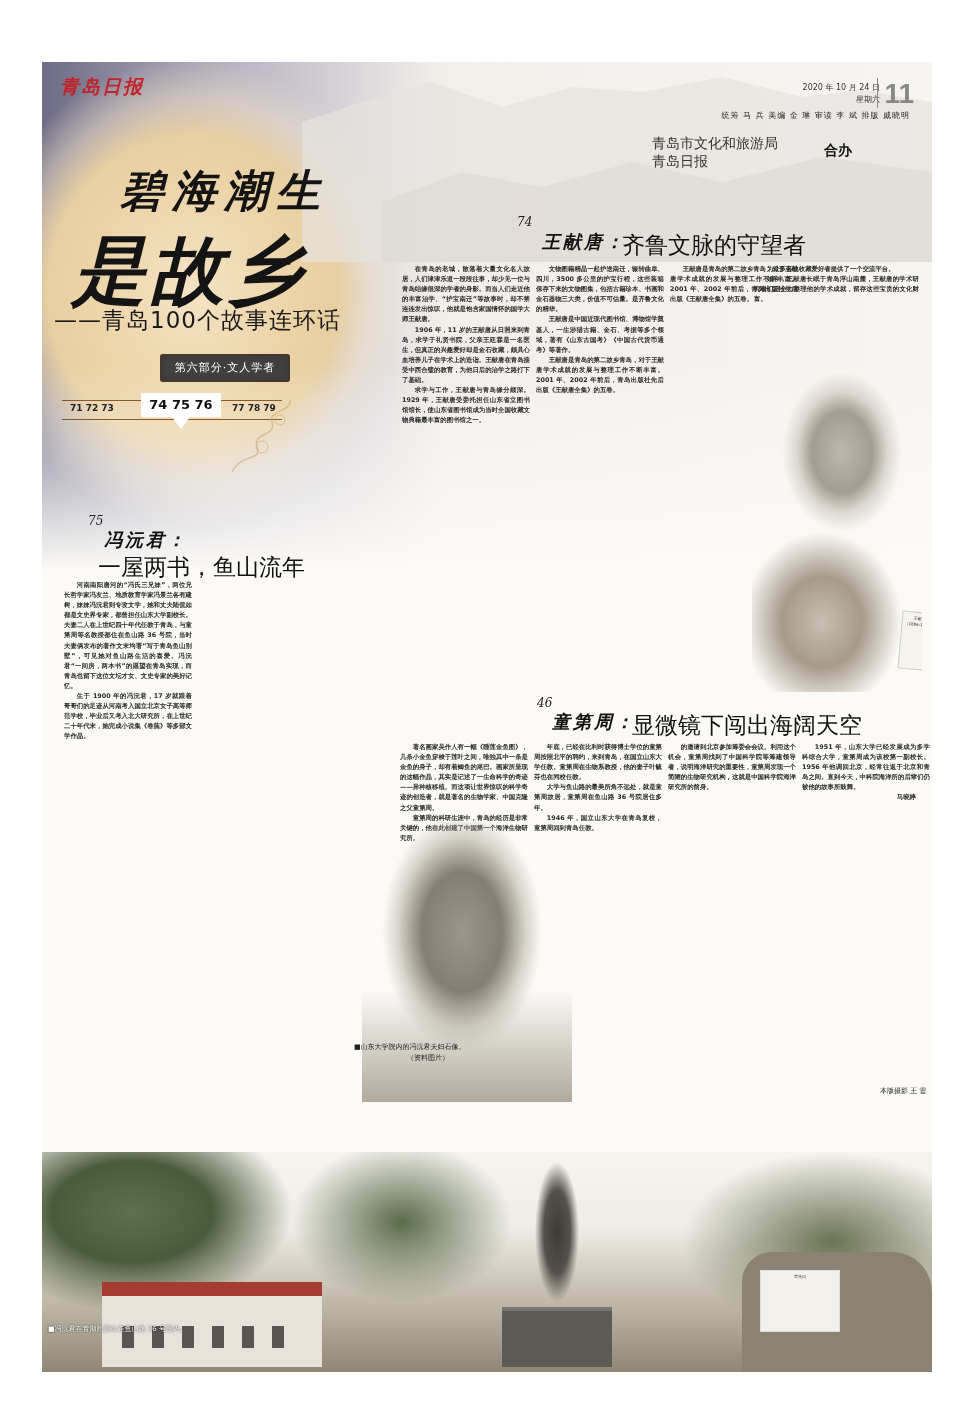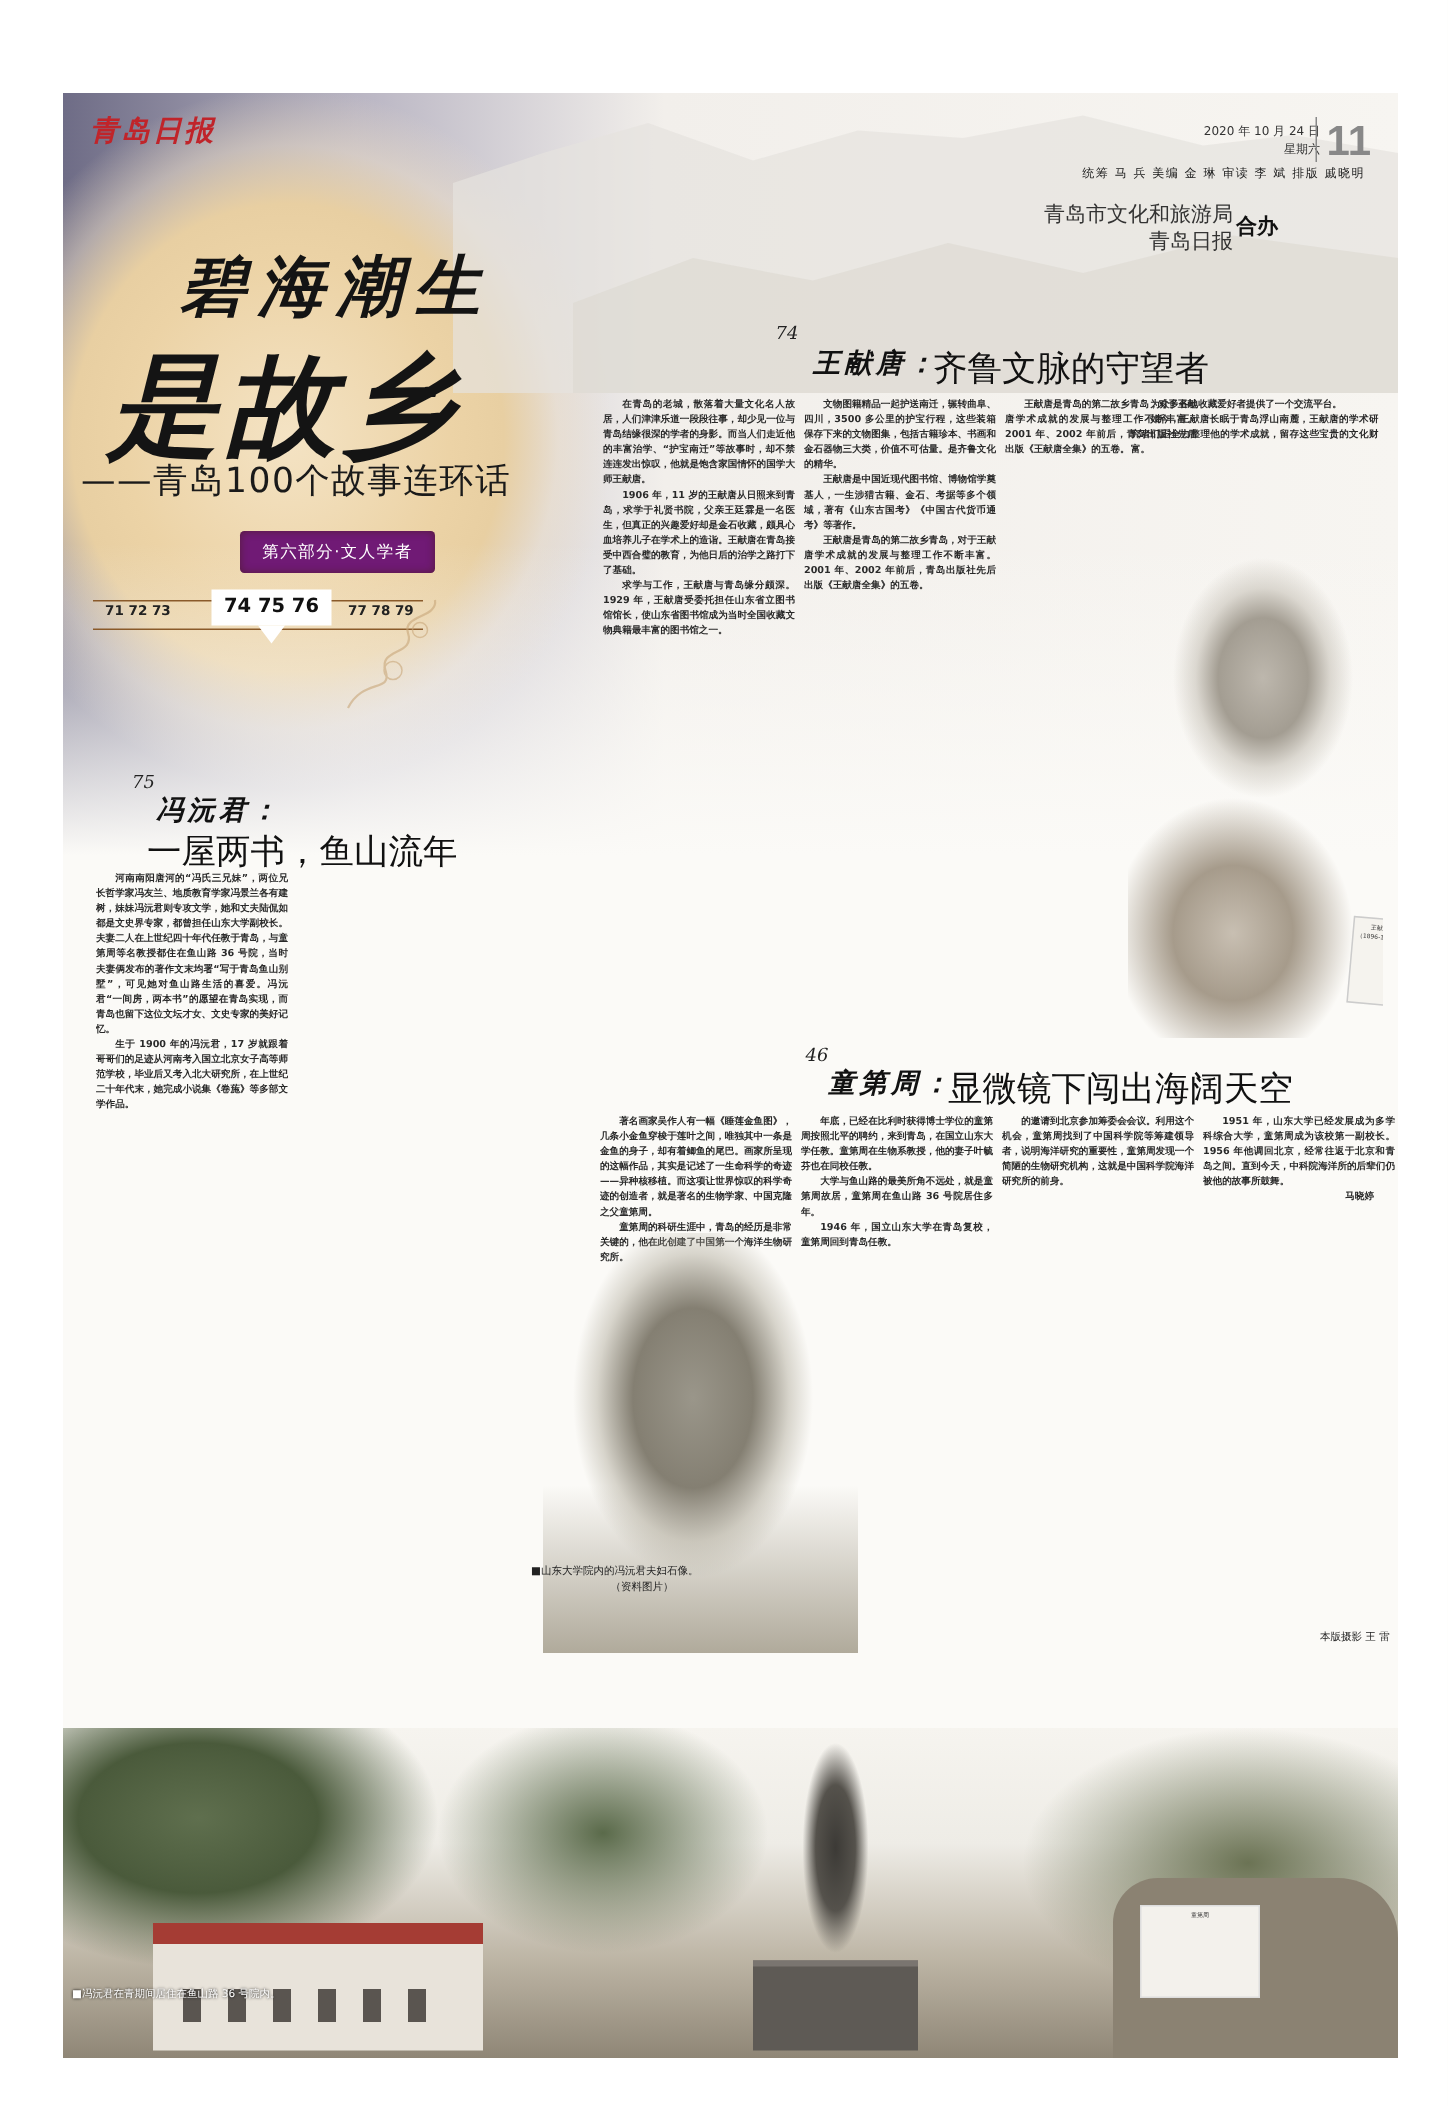--- a/index.html
+++ b/index.html
@@ -20,27 +20,27 @@
   .mountains svg { width:100%; height:100%; }
 
   .masthead { position:absolute; left:18px; top:12px; font-family: "DejaVu Serif", serif; font-style: italic; font-weight: bold;
     color:#c0242a; font-size: 19px; letter-spacing: 2px; }
 
   .datebox { position:absolute; right:52px; top:20px; text-align:right; font-size:8px; color:#333; line-height:12px; }
   .pagenum { position:absolute; right:18px; top:16px; font-size:28px; font-weight:bold; color:#888; font-family:"Liberation Sans", sans-serif; }
   .pagedivider { position:absolute; right:54px; top:16px; width:1px; height:30px; background:#888; }
   .staff { position:absolute; right:22px; top:48px; font-size:8px; color:#222; letter-spacing:1px; }
   .cohost { position:absolute; right:40px; top:72px; width:240px; }
-  .cohost-names { position:absolute; left:0; top:0; width:170px; text-align:right; font-size:14px; color:#333; line-height:18px; }
+  .cohost-names { position:absolute; left:0; top:0; width:170px; text-align:left; font-size:14px; color:#333; line-height:18px; }
   .cohost-tag { position:absolute; left:172px; top:8px; font-size:14px; font-weight:bold; color:#111; }
 
   .title-1 { position:absolute; left:78px; top:100px; font-family:"DejaVu Serif", serif; font-weight:bold; font-style:italic; font-size:44px; letter-spacing:8px; color:#141414; }
   .title-2 { position:absolute; left:30px; top:160px; font-family:"DejaVu Serif", serif; font-weight:bold; font-style:italic; font-size:74px; letter-spacing:4px; color:#141414; }
   .subtitle { position:absolute; left:12px; top:243px; font-size:23px; color:#1a1a1a; letter-spacing:1px; }
-  .part-badge { position:absolute; left:118px; top:292px; width:130px; height:28px; background:#701a75;
+  .part-badge { position:absolute; left:118px; top:292px; width:130px; height:28px; background:#404040;
     border-radius:3px; color:#fff; font-size:11px; text-align:center; line-height:28px; letter-spacing:1px; box-shadow: inset 0 0 6px rgba(60,30,0,0.5); }
   .series-nav { position:absolute; left:20px; top:338px; width:220px; height:20px; border-top:1px solid #8a5a2a; border-bottom:1px solid #8a5a2a; }
   .series-item { position:absolute; top:2px; font-size:9px; font-weight:bold; color:#222; }
   .series-current { position:absolute; left:99px; top:331px; width:80px; height:24px; background:#fff; text-align:center;
     font-size:13px; font-weight:bold; color:#111; line-height:24px; }
   .series-pointer { position:absolute; left:130px; top:355px; width:0; height:0; border-left:9px solid transparent; border-right:9px solid transparent; border-top:12px solid #fff; }
   .clouds { position:absolute; left:180px; top:330px; width:90px; height:90px; opacity:0.6; }
 
   
   .art-num { position:absolute; font-family:"DejaVu Serif", serif; font-style:italic; font-size:12px; color:#222; }

